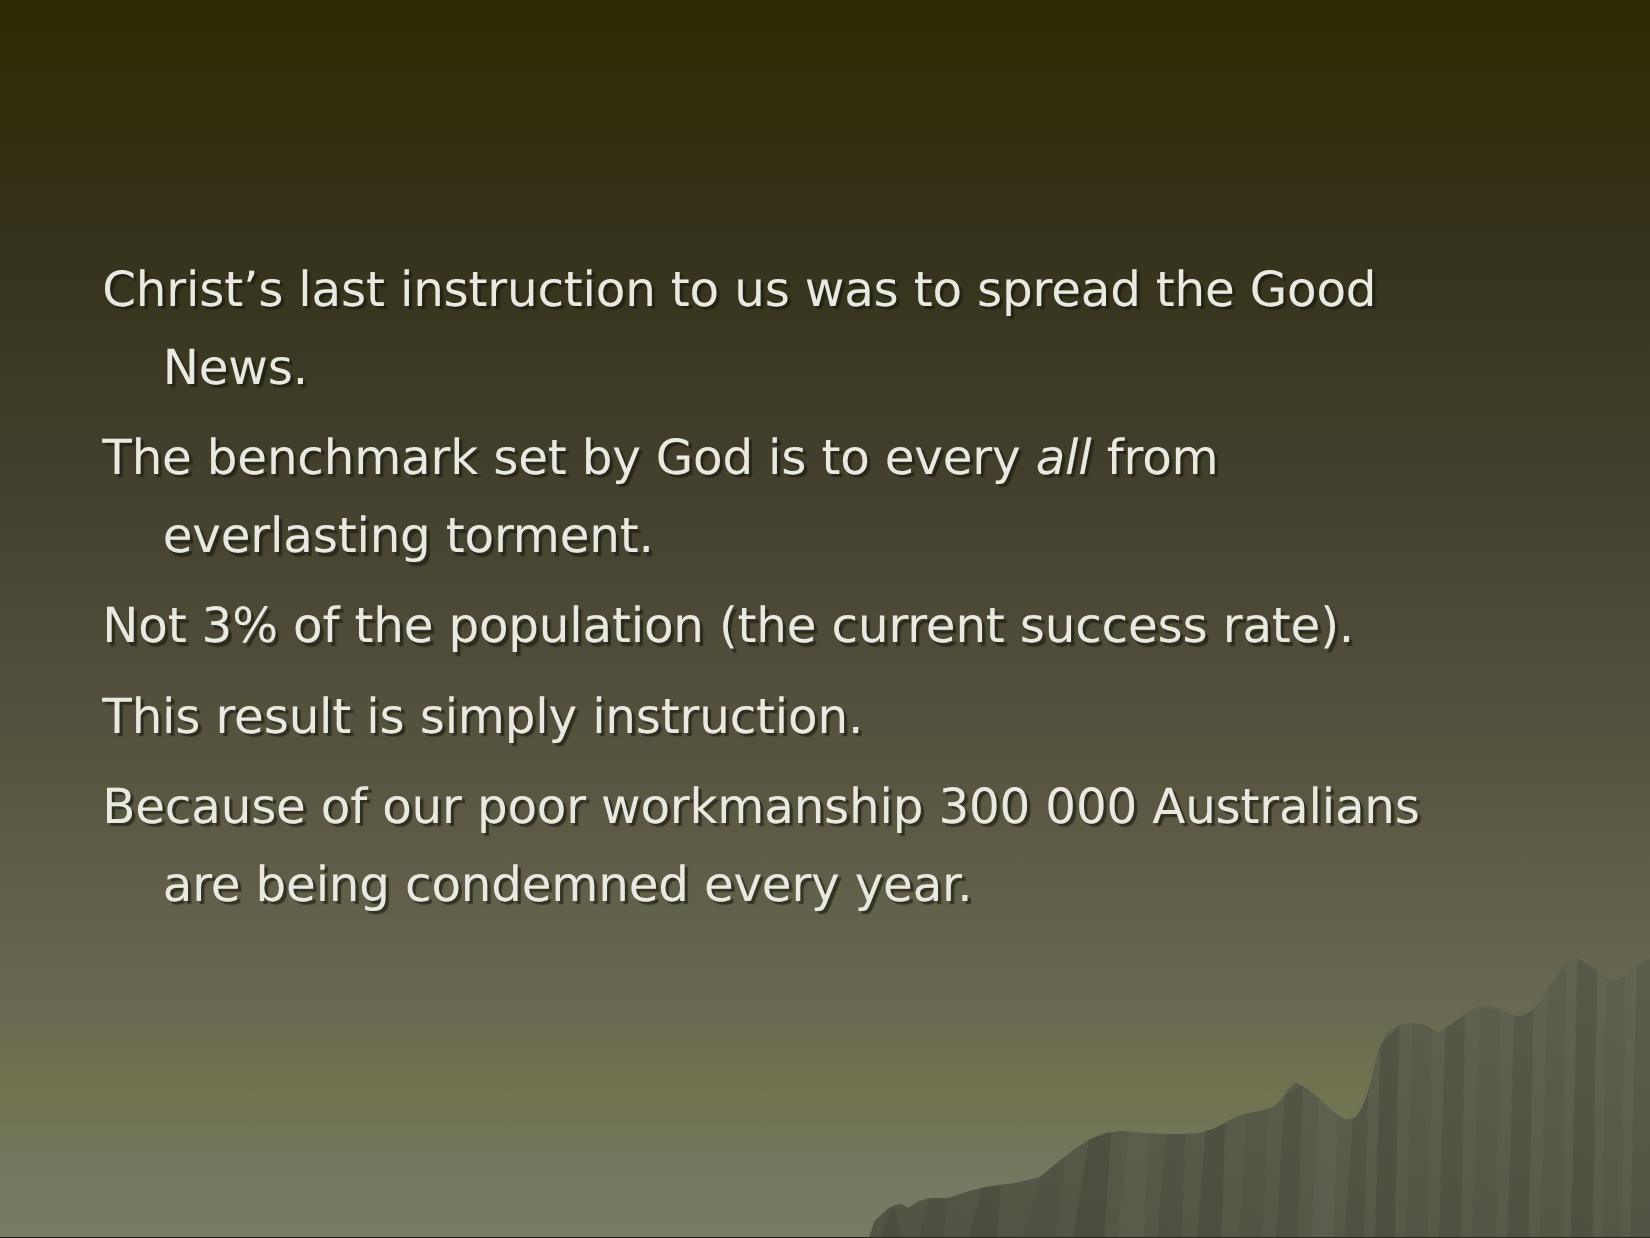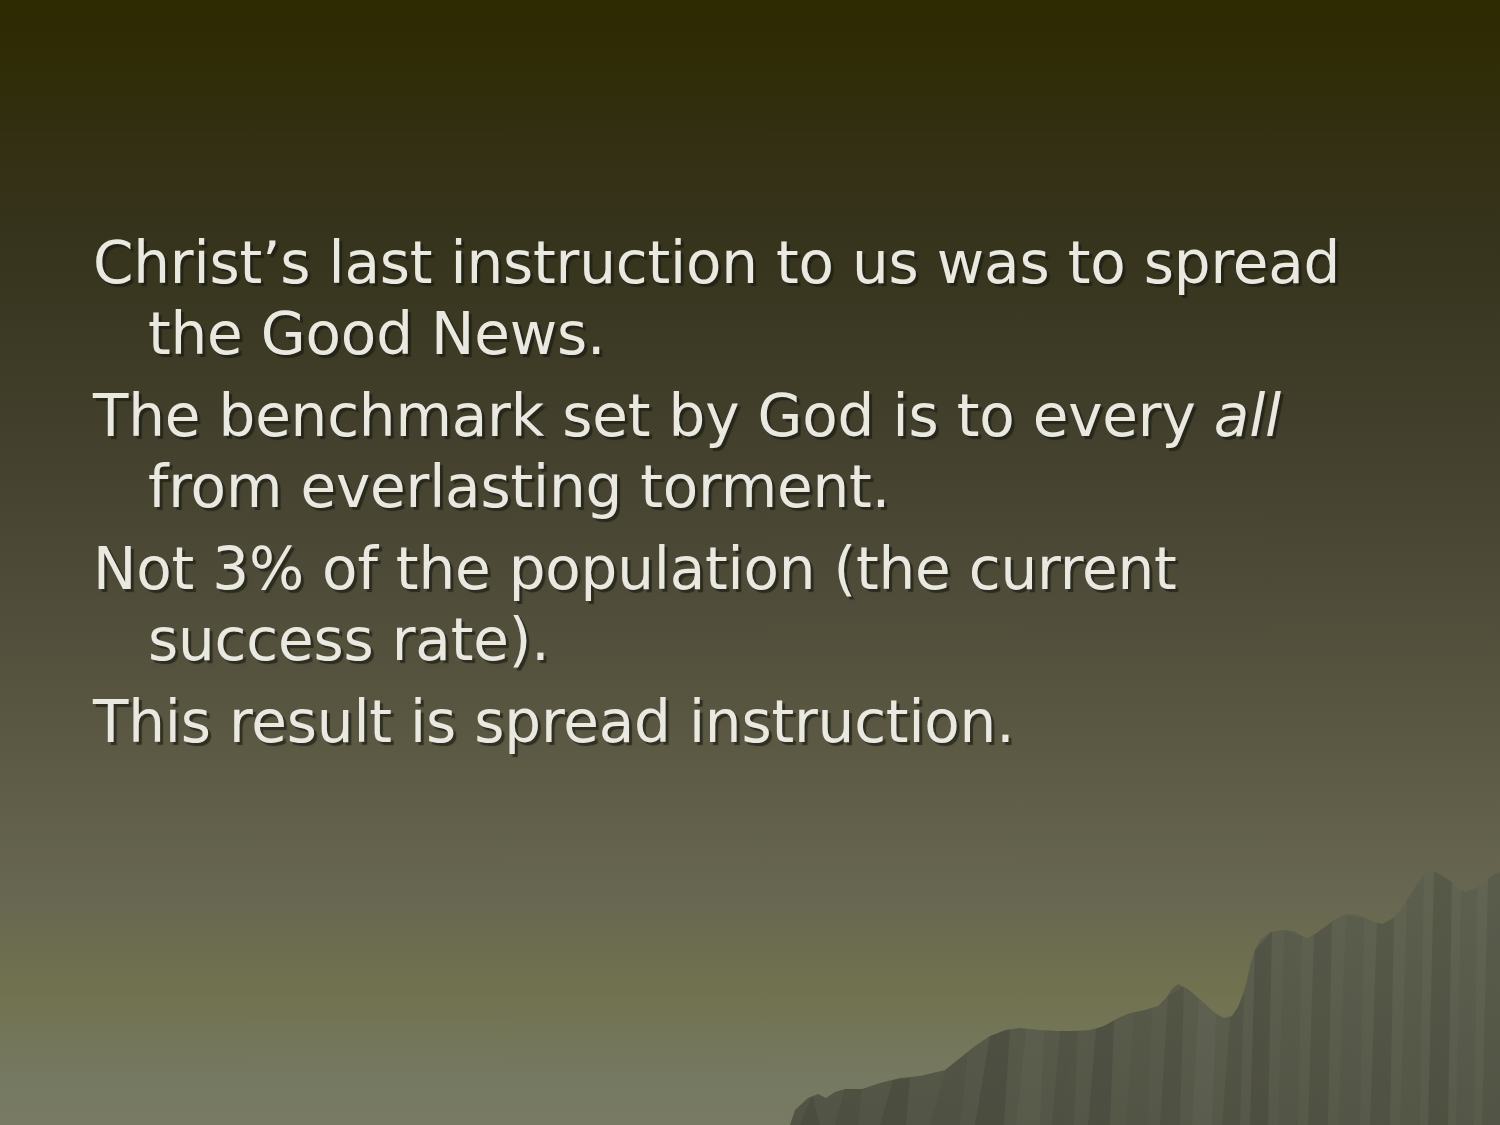--- a/index.html
+++ b/index.html
@@ -49,21 +49,21 @@
   
   .body-text {
     position: absolute;
     left: 93px;
     top: 228px;
     width: 1255px;
   }
 
   .para {
     color: #e9e9e1;
-    font-size: 58px;
+    font-size: 44px;
     line-height: 71px;
     font-weight: normal;
     letter-spacing: -0.2px;
     text-indent: -55px;
     padding-left: 55px;
     margin: 0 0 11px 0;
     text-shadow: 3px 3px 1px rgba(25, 24, 12, 0.62);
     white-space: normal;
   }
 
@@ -198,17 +198,18 @@
   </svg>
 
   <div class="body-text">
 
     <p class="para"><span>Christ’s last instruction to us was to spread the Good News.</span></p>
 
     <p class="para"><span>The benchmark set by God is to every </span><span class="em-bold">all</span><span> from everlasting torment.</span></p>
 
     <p class="para"><span class="em-ital">Not</span><span> 3% of the population (the current success rate).</span></p>
 
-    <p class="para"><span>This result is spread </span><span class="em-ital">instruction</span><span>.</span></p>
-
+    <p class="para"><span>This result is simply </span><span class="em-ital">instruction</span><span>.</span></p>
+
+    <p class="para"><span>Because of our poor workmanship </span><span class="em-ital">300 000</span><span> Australians are being condemned every year.</span></p>
 
   </div>
 </div>
 
 </body></html>

